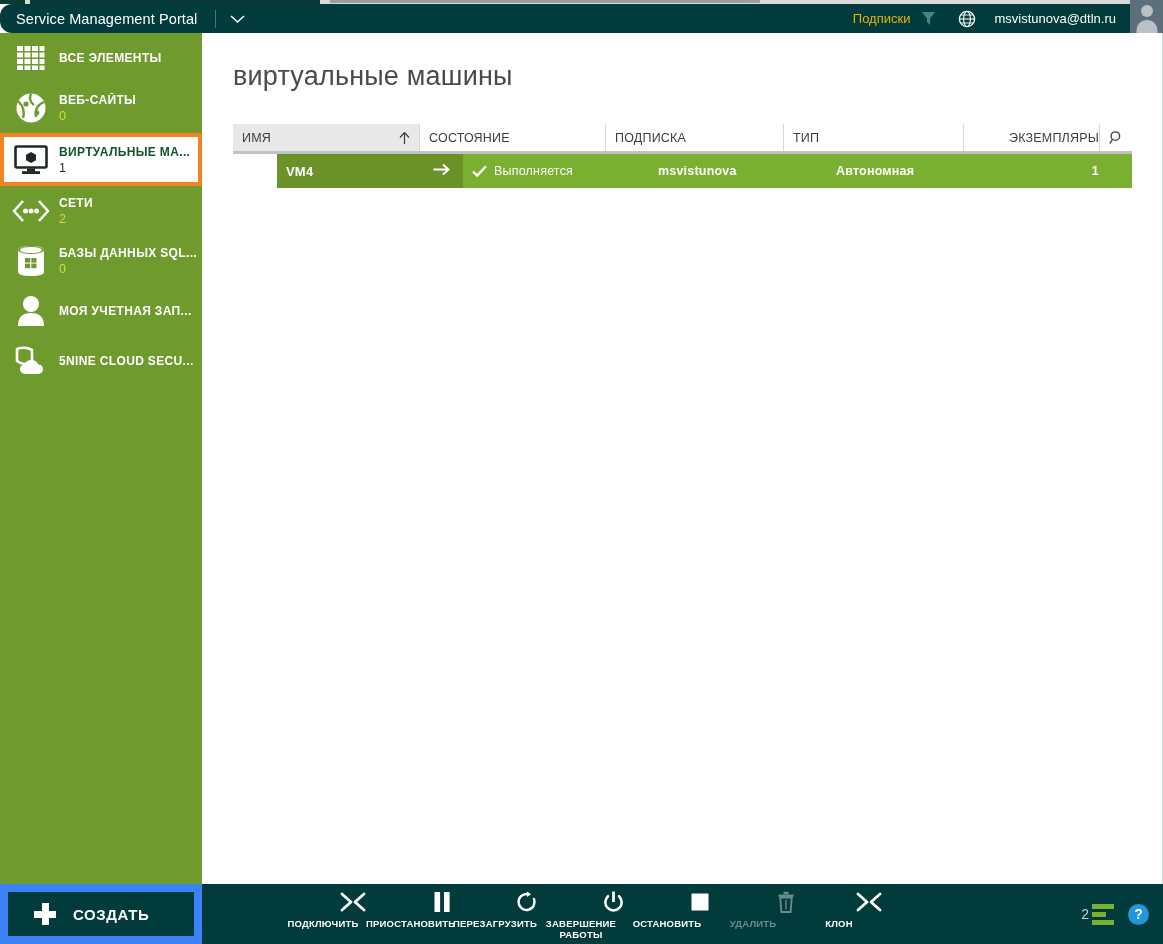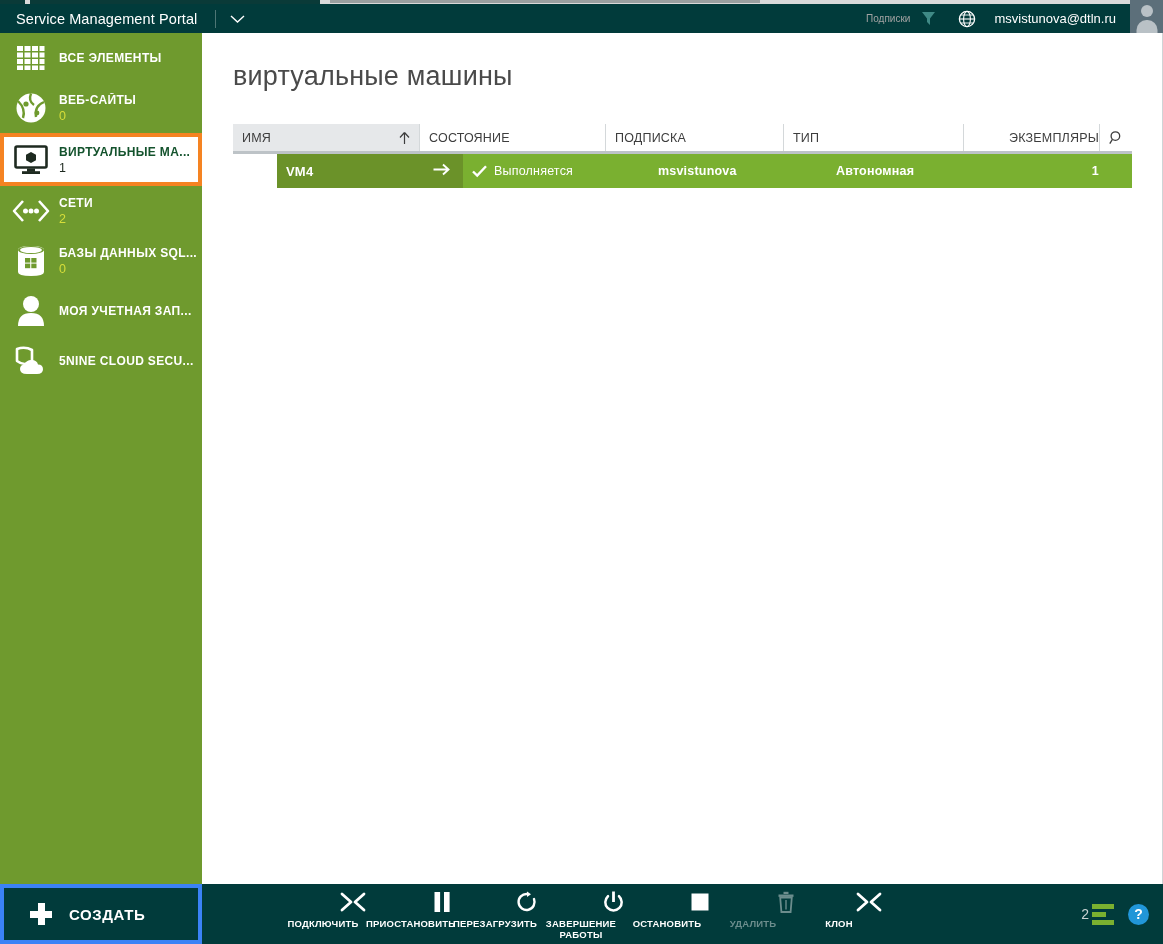--- a/index.html
+++ b/index.html
@@ -29,41 +29,41 @@
     position: absolute; left: 30px; top: 0; width: 290px; height: 4px; background: #0a3a38;
   }
   .top-sliver .dark-seg3 {
     position: absolute; left: 330px; top: 0; width: 430px; height: 3px; background: #9aa0a0;
   }
 
   
   .header {
     position: absolute; left: 0; top: 4px; width: 1163px; height: 29px;
     background: #013b3b;
-    display: flex; align-items: center;
+    display: flex; align-items: center; border-radius: 12px;
   }
   .header-title {
     color: #ffffff;
     font-size: 14.5px;
     padding-left: 16px;
     letter-spacing: 0.1px;
     white-space: nowrap;
   }
   .header-divider {
     width: 1px; height: 18px; background: #4e7675; margin-left: 18px;
   }
   .header-chev {
     margin-left: 13px; width: 16px; height: 16px;
     display: flex; align-items: center; justify-content: center;
   }
   .header-right {
     margin-left: auto; display: flex; align-items: center; height: 29px;
   }
   .subs-label {
-    color: #a3a3a3; font-size: 10px; white-space: nowrap;
+    color: #eab308; font-size: 13px; white-space: nowrap;
   }
   .subs-icon { margin-left: 9px; width: 18px; height: 18px; display:flex; align-items:center; justify-content:center;}
   .globe-icon { margin-left: 20px; width: 19px; height: 19px; display:flex; align-items:center; justify-content:center;}
   .user-email {
     color: #ffffff; font-size: 13px; margin-left: 18px; white-space: nowrap;
   }
   .avatar-box {
     width: 33px; height: 33px; margin-left: 14px;
     background: #5c6f7a;
     display: flex; align-items: flex-end; justify-content: center;
@@ -166,21 +166,21 @@
   .state-check { margin-right: 7px; display: flex; align-items: center; }
   .td.statecell { font-weight: normal; }
 
   
   .cmdbar {
     position: absolute; left: 0; bottom: 0; width: 1163px; height: 60px;
     background: #013b3b;
   }
   .create-btn {
     position: absolute; left: 0; top: 0; width: 202px; height: 60px;
-    background: #013b3b; border: 4px solid #3b82f6;
+    background: #013b3b; border: 8px solid #3b82f6;
     display: flex; align-items: center; cursor: pointer;
   }
   .create-plus { margin-left: 26px; width: 22px; height: 22px; position: relative; }
   .create-plus::before, .create-plus::after {
     content: ""; position: absolute; background: #ffffff;
   }
   .create-plus::before { left: 8px; top: 0; width: 7px; height: 22px; }
   .create-plus::after { left: 0; top: 8px; width: 22px; height: 7px; }
   .create-label {
     color: #ffffff; font-size: 15px; font-weight: bold;

